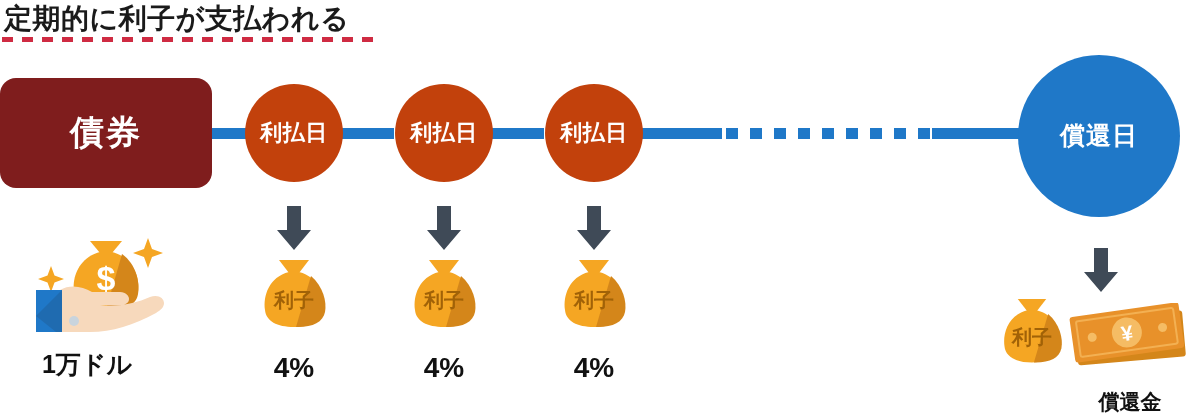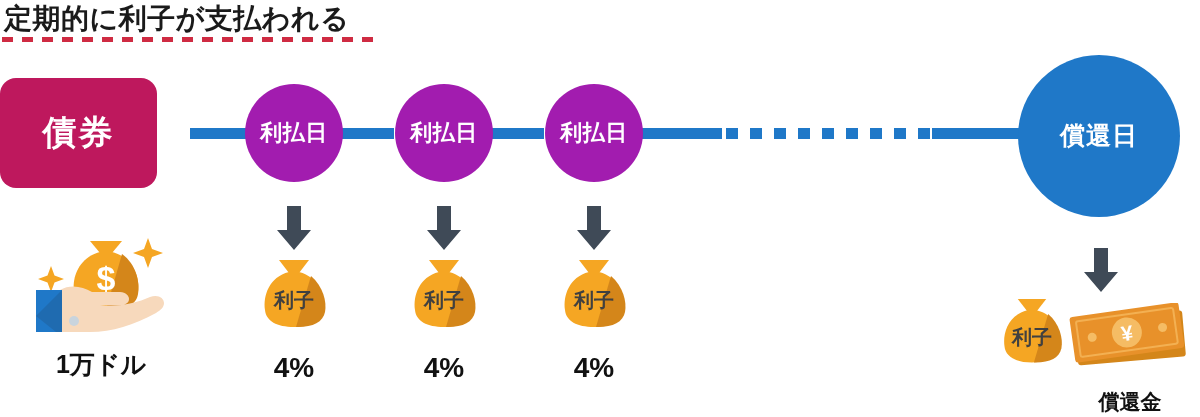--- a/index.html
+++ b/index.html
@@ -40,41 +40,41 @@
         to right,
         #cf2b42 0px, #cf2b42 11px,
         rgba(255,255,255,0) 11px, rgba(255,255,255,0) 20px);
   }
 
   
   .bond-box {
     position: absolute;
     left: 0px;
     top: 78px;
-    width: 157px;
+    width: 212px;
     height: 110px;
-    background: #be185d;
+    background: #7f1d1d;
     border-radius: 16px;
     display: flex;
     align-items: center;
     justify-content: center;
   }
   .bond-box-label {
     color: #ffffff;
     font-size: 34px;
     font-weight: bold;
     letter-spacing: 2px;
   }
 
   .node-circle {
     position: absolute;
     width: 98px;
     height: 98px;
     border-radius: 50%;
-    background: #a21caf;
+    background: #c2410c;
     display: flex;
     align-items: center;
     justify-content: center;
     top: 84px;
   }
   .node-circle-label {
     color: #ffffff;
     font-size: 22px;
     font-weight: bold;
     letter-spacing: 0.5px;
@@ -157,21 +157,21 @@
     font-size: 28px;
     font-weight: bold;
     color: #111111;
     text-align: center;
     white-space: nowrap;
   }
   .bag-text {
     position: absolute;
     font-size: 20px;
     font-weight: bold;
-    color: #404040;
+    color: #a16207;
     white-space: nowrap;
     text-align: center;
   }
 </style>
 </head>
 <body>
 
 <div id="stage">
 
   <div class="title">定期的に利子が支払われる</div>
@@ -213,21 +213,21 @@
       <path d="M92,26 c14,10 18,28 16,40 c-2,12 -14,16 -30,16 l-2,0 z" fill="#d4861a"></path>
       <text x="76" y="62" font-family="'Liberation Sans',sans-serif" font-size="34" font-weight="bold" fill="#ffffff" text-anchor="middle">$</text>
 
       <path d="M30,62 c10,-6 22,-4 32,2 l28,0 c6,0 9,4 9,7 c0,4 -4,6 -9,6 l-20,0 c22,2 36,-2 50,-8 c8,-3 14,1 14,6 c0,4 -3,7 -8,10 c-22,12 -44,19 -66,19 l-32,0 z" fill="#f7d9bc"></path>
 
       <path d="M6,62 l26,0 l0,42 l-26,0 z" fill="#1f78c8"></path>
       <path d="M32,62 l0,42 l-6,0 l-20,-16 z" fill="#1f6bb0"></path>
       <circle cx="44" cy="93" r="5" fill="#c9d4dd"></circle>
     </svg>
   </div>
-  <div class="caption" style="left:26px; top:348px; width:150px;text-align:center;">1万ドル</div>
+  <div class="caption" style="left:12px; top:348px; width:150px;text-align:center;">1万ドル</div>
 
   <div class="down-arrow" style="left:275px; top:206px;">
     <svg width="38" height="44" viewBox="0 0 38 44" xmlns="http://www.w3.org/2000/svg">
       <path d="M12,0 h14 v24 h10 l-17,20 l-17,-20 h10 z" fill="#3f4a57"></path>
     </svg>
   </div>
   <div class="icon-wrap" style="left:255px; top:258px; width:78px; height:78px;">
     <svg width="78" height="78" viewBox="0 0 78 78" xmlns="http://www.w3.org/2000/svg">
       <path d="M24,2 l30,0 l-10,13 l-10,0 z" fill="#f5a623"></path>
       <path d="M34,14 c-20,5 -26,24 -24,38 c1,11 12,17 29,17 c17,0 28,-6 29,-17 c2,-14 -4,-33 -24,-38 z" fill="#f5a623"></path>

